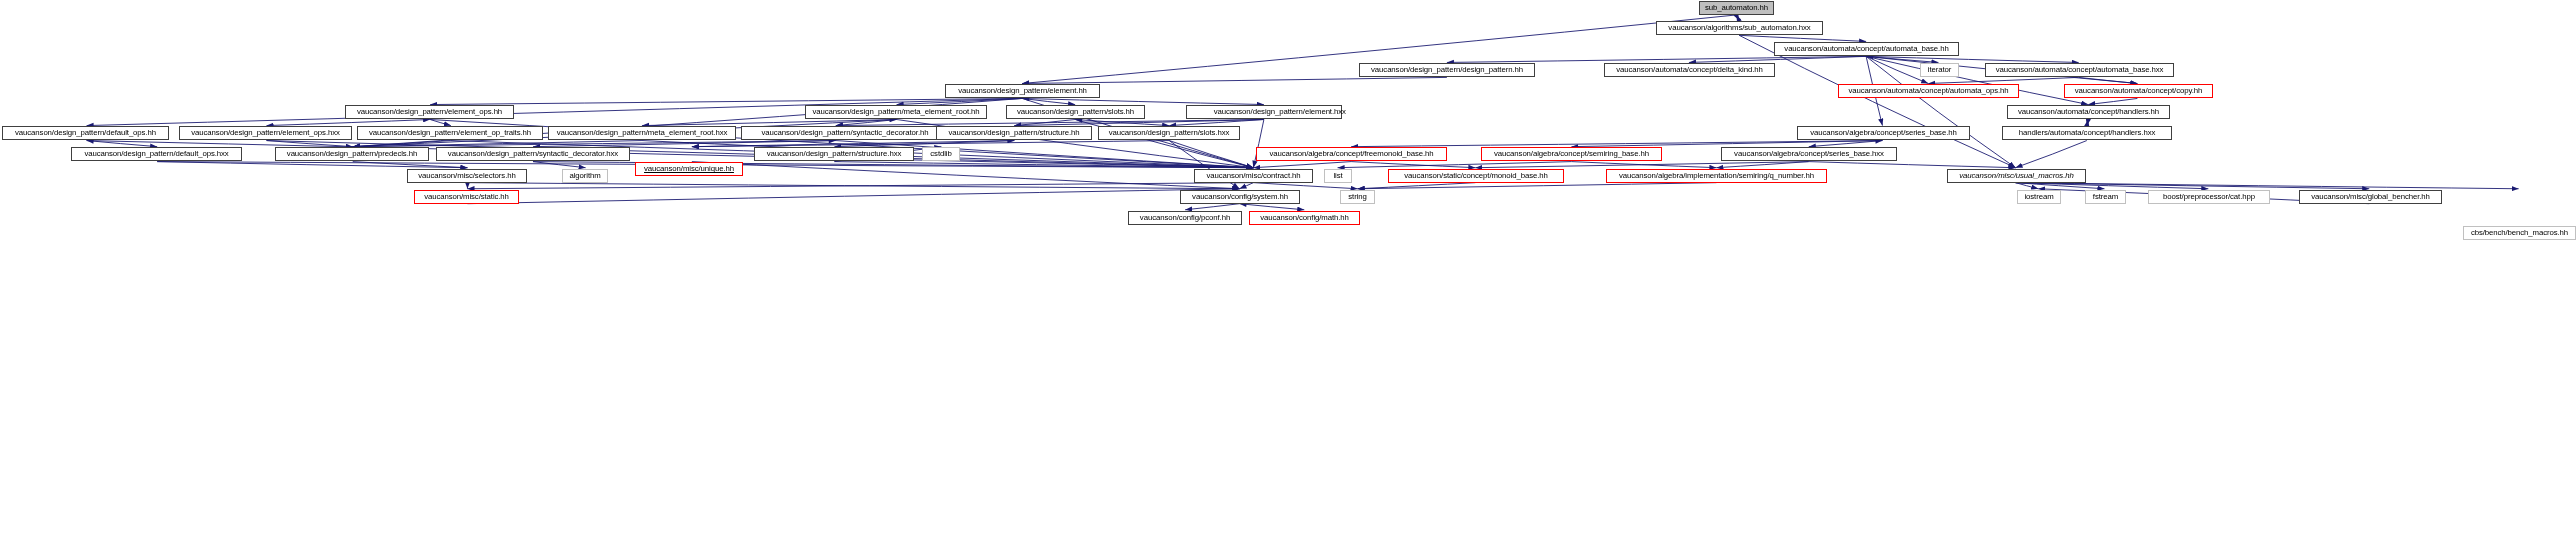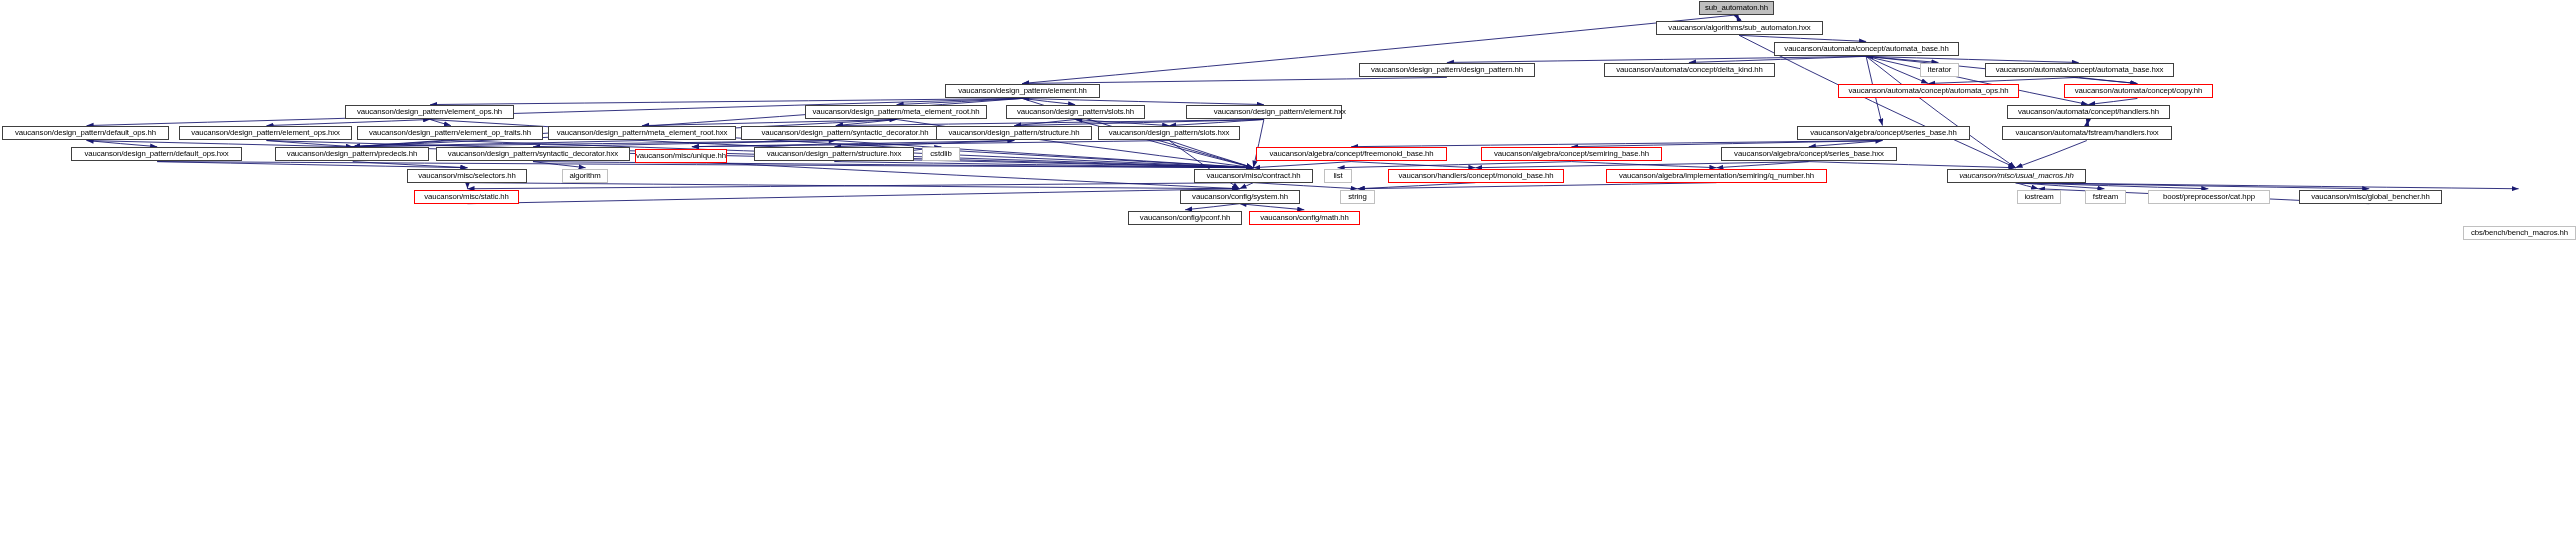--- a/index.html
+++ b/index.html
@@ -154,35 +154,35 @@
       <div class="node solid" style="left: 1006px; top: 105px; width: 139px;">vaucanson/design_pattern/slots.hh</div>
       <div class="node solid" style="left: 1186px; top: 105px; width: 156px; padding-left: 35px;">vaucanson/design_pattern/element.hxx</div>
       <div class="node solid" style="left: 2px; top: 126px; width: 167px;">vaucanson/design_pattern/default_ops.hh</div>
       <div class="node solid" style="left: 179px; top: 126px; width: 173px;">vaucanson/design_pattern/element_ops.hxx</div>
       <div class="node solid" style="left: 357px; top: 126px; width: 186px;">vaucanson/design_pattern/element_op_traits.hh</div>
       <div class="node solid" style="left: 548px; top: 126px; width: 188px;">vaucanson/design_pattern/meta_element_root.hxx</div>
       <div class="node solid" style="left: 741px; top: 126px; width: 208px;">vaucanson/design_pattern/syntactic_decorator.hh</div>
       <div class="node solid" style="left: 936px; top: 126px; width: 156px;">vaucanson/design_pattern/structure.hh</div>
       <div class="node solid" style="left: 1098px; top: 126px; width: 142px;">vaucanson/design_pattern/slots.hxx</div>
       <div class="node solid" style="left: 1797px; top: 126px; width: 173px;">vaucanson/algebra/concept/series_base.hh</div>
-      <div class="node solid" style="left: 2002px; top: 126px; width: 170px;">vaucanson/automata/fstream/handlers.hxx</div>
+      <div class="node solid" style="left: 2002px; top: 126px; width: 170px;">handlers/automata/concept/handlers.hxx</div>
       <div class="node solid" style="left: 71px; top: 147px; width: 171px;">vaucanson/design_pattern/default_ops.hxx</div>
       <div class="node solid" style="left: 275px; top: 147px; width: 154px;">vaucanson/design_pattern/predecls.hh</div>
       <div class="node solid" style="left: 436px; top: 147px; width: 194px;">vaucanson/design_pattern/syntactic_decorator.hxx</div>
-      <div class="node red" style="left: 635px; top: 149px; width: 92px;">vaucanson/misc/unique.hh</div>
+      <div class="node red" style="left: 635px; top: 162px; width: 108px; text-decoration: underline;">vaucanson/misc/unique.hh</div>
       <div class="node solid" style="left: 754px; top: 147px; width: 160px;">vaucanson/design_pattern/structure.hxx</div>
       <div class="node sys" style="left: 922px; top: 147px; width: 38px;">cstdlib</div>
       <div class="node red" style="left: 1256px; top: 147px; width: 191px;">vaucanson/algebra/concept/freemonoid_base.hh</div>
       <div class="node red" style="left: 1481px; top: 147px; width: 181px;">vaucanson/algebra/concept/semiring_base.hh</div>
       <div class="node solid" style="left: 1721px; top: 147px; width: 176px;">vaucanson/algebra/concept/series_base.hxx</div>
       <div class="node solid" style="left: 407px; top: 169px; width: 120px;">vaucanson/misc/selectors.hh</div>
       <div class="node sys" style="left: 562px; top: 169px; width: 46px;">algorithm</div>
       <div class="node solid" style="left: 1194px; top: 169px; width: 119px;">vaucanson/misc/contract.hh</div>
       <div class="node sys" style="left: 1324px; top: 169px; width: 28px;">list</div>
-      <div class="node red" style="left: 1388px; top: 169px; width: 176px;">vaucanson/handlers/concept/monoid_base.hh</div>
+      <div class="node red" style="left: 1388px; top: 169px; width: 176px;">vaucanson/static/concept/monoid_base.hh</div>
       <div class="node red" style="left: 1606px; top: 169px; width: 221px;">vaucanson/algebra/implementation/semiring/q_number.hh</div>
       <div class="node solid" style="left: 1947px; top: 169px; width: 139px; font-style: italic;">vaucanson/misc/usual_macros.hh</div>
       <div class="node red" style="left: 414px; top: 190px; width: 105px;">vaucanson/misc/static.hh</div>
       <div class="node solid" style="left: 1180px; top: 190px; width: 120px;">vaucanson/config/system.hh</div>
       <div class="node sys" style="left: 1340px; top: 190px; width: 35px;">string</div>
       <div class="node sys" style="left: 2017px; top: 190px; width: 44px;">iostream</div>
       <div class="node sys" style="left: 2085px; top: 190px; width: 41px;">fstream</div>
       <div class="node sys" style="left: 2148px; top: 190px; width: 122px;">boost/preprocessor/cat.hpp</div>
       <div class="node solid" style="left: 2299px; top: 190px; width: 143px;">vaucanson/misc/global_bencher.hh</div>
       <div class="node sys" style="left: 2463px; top: 190px; width: 113px; margin-top: 36px;">cbs/bench/bench_macros.hh</div>

